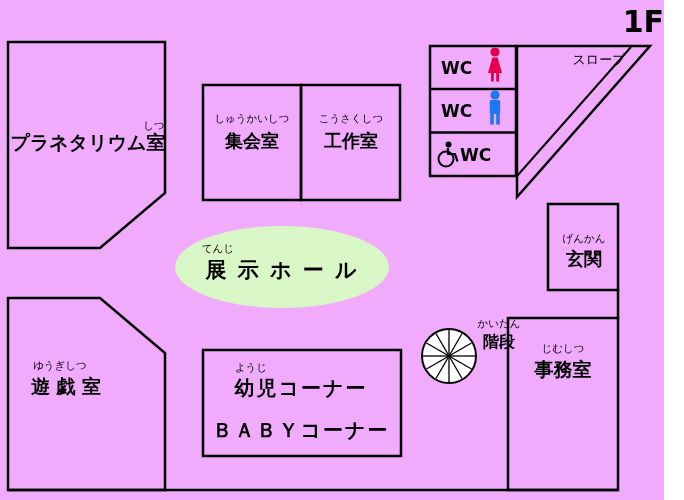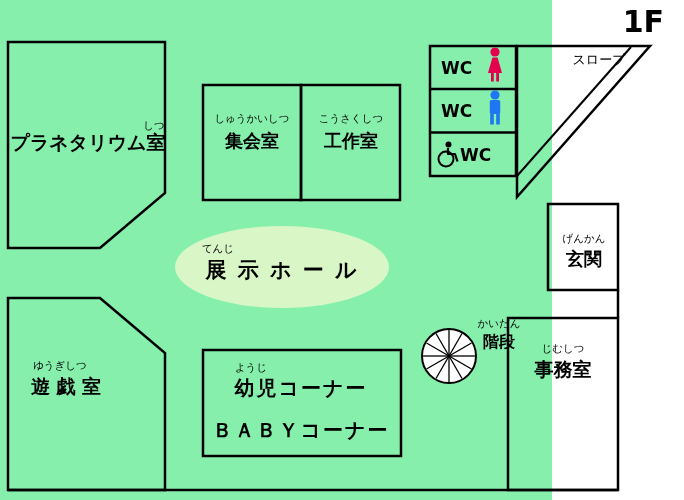--- a/index.html
+++ b/index.html
@@ -1,16 +1,16 @@
 <!DOCTYPE html>
 <html><head>
 <meta charset="utf-8">
 <style>
   html,body{margin:0;padding:0;background:#ffffff;}
-  #plan{width:552px;height:500px;position:relative;background:#86efac;
+  #plan{width:664px;height:500px;position:relative;background:#f0abfc;
         font-family:"DejaVu Sans","Liberation Sans",sans-serif;}
   svg{display:block;}
   text{fill:#000;font-family:"DejaVu Sans","Liberation Sans",sans-serif;}
   .furigana{font-size:10.5px;}
   .room-label{font-size:19px;font-weight:bold;}
   .room-label-sm{font-size:18px;font-weight:bold;}
   .hall-label{font-size:21px;font-weight:bold;letter-spacing:2px;}
   .kids-label{font-size:20px;font-weight:bold;letter-spacing:2px;}
   .wc-label{font-size:17px;font-weight:bold;}
   .slope-label{font-size:13px;}

